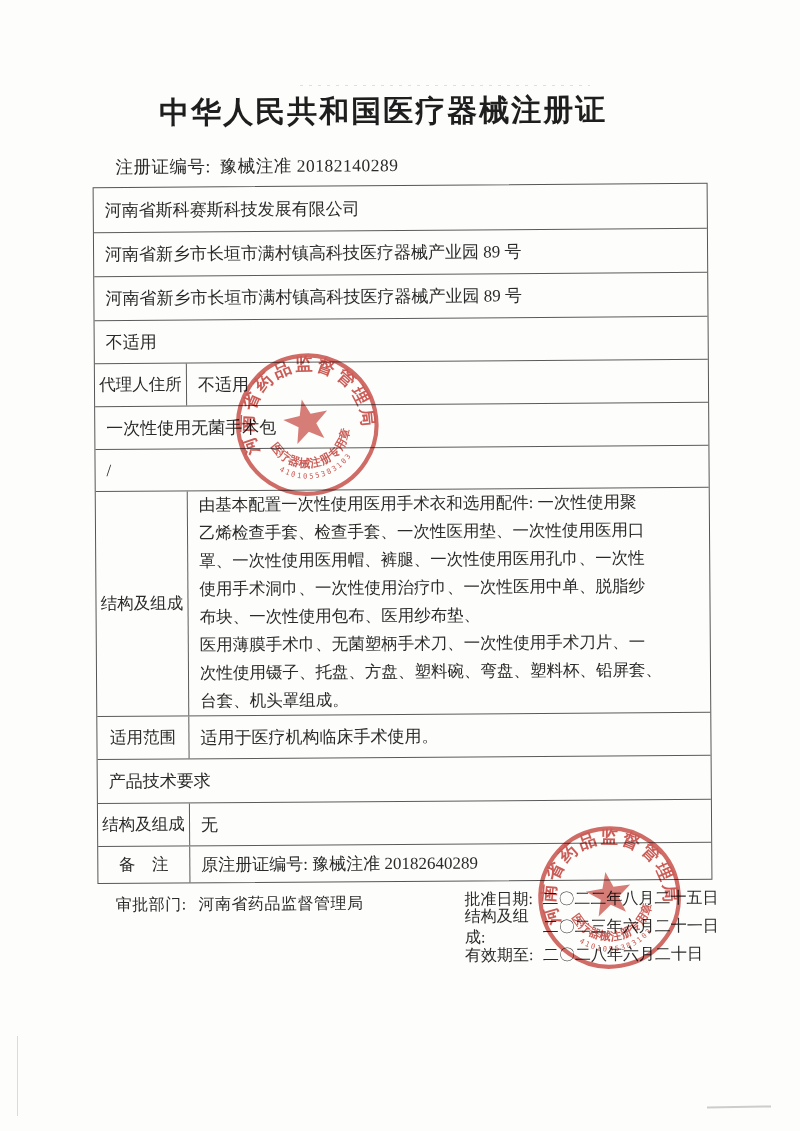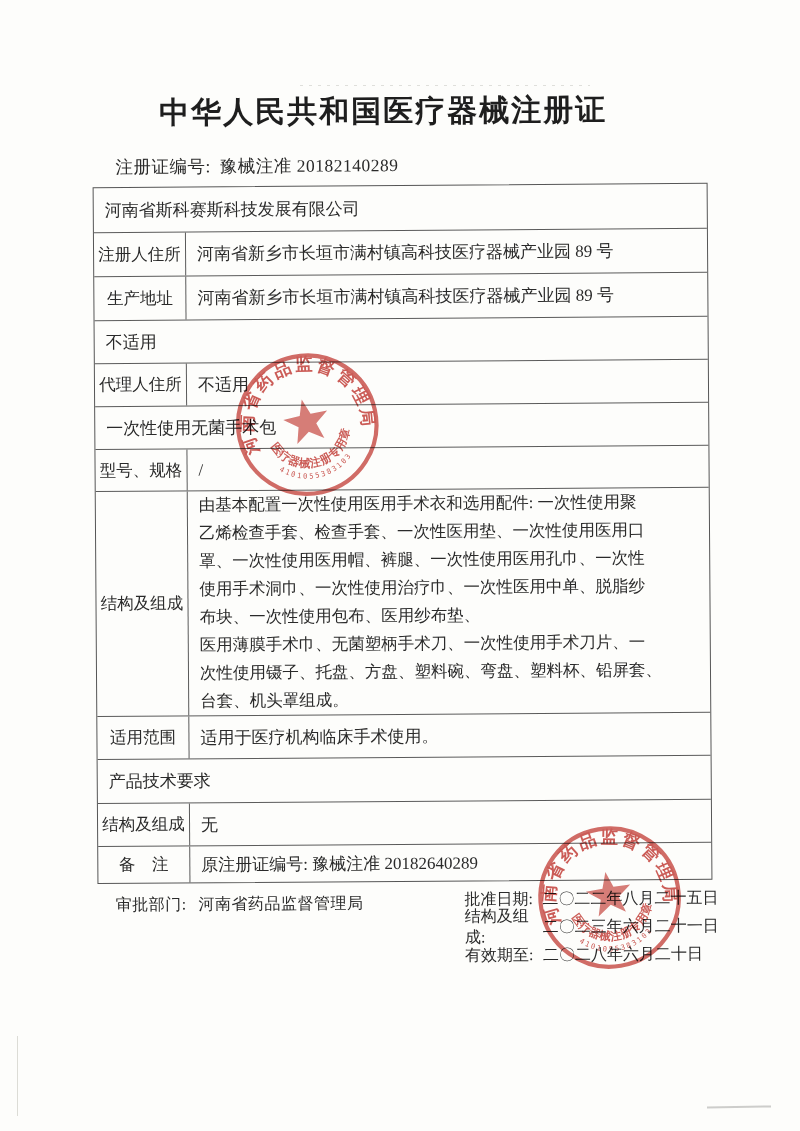--- a/index.html
+++ b/index.html
@@ -92,39 +92,36 @@
 
   <div class="certline">
     <span>注册证编号:</span><span class="val">豫械注准 20182140289</span>
   </div>
 
   <div class="tbl">
     <div class="trow r0">
       <div class="tvalue">河南省斯科赛斯科技发展有限公司</div>
     </div>
     <div class="trow r1">
-      <div class="tlabel">注册人住所</div>
       <div class="tvalue">河南省新乡市长垣市满村镇高科技医疗器械产业园 89 号</div>
     </div>
     <div class="trow r2">
-      <div class="tlabel">生产地址</div>
       <div class="tvalue">河南省新乡市长垣市满村镇高科技医疗器械产业园 89 号</div>
     </div>
     <div class="trow r3">
       <div class="tvalue">不适用</div>
     </div>
     <div class="trow r4">
       <div class="tlabel">代理人住所</div>
       <div class="tvalue">不适用</div>
     </div>
     <div class="trow r5">
       <div class="tvalue">一次性使用无菌手术包</div>
     </div>
     <div class="trow r6">
-      <div class="tlabel">型号、规格</div>
       <div class="tvalue">/</div>
     </div>
     <div class="trow r7">
       <div class="tlabel">结构及组成</div>
       <div class="tvalue">由基本配置一次性使用医用手术衣和选用配件: 一次性使用聚
 乙烯检查手套、检查手套、一次性医用垫、一次性使用医用口
 罩、一次性使用医用帽、裤腿、一次性使用医用孔巾、一次性
 使用手术洞巾、一次性使用治疗巾、一次性医用中单、脱脂纱
 布块、一次性使用包布、医用纱布垫、
 医用薄膜手术巾、无菌塑柄手术刀、一次性使用手术刀片、一

